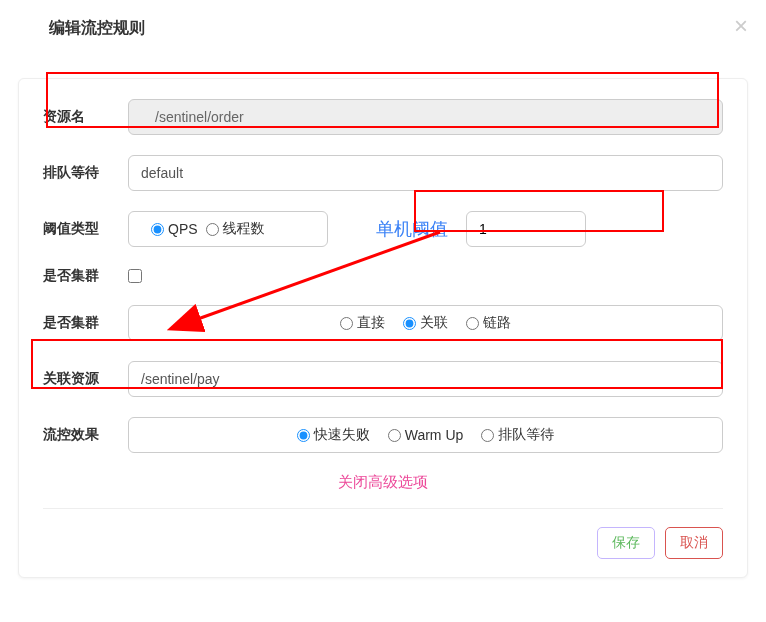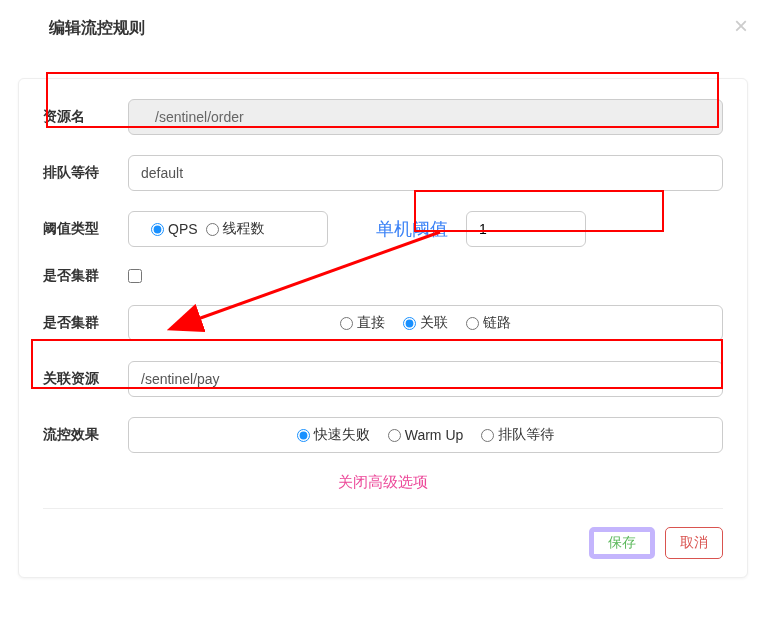--- a/index.html
+++ b/index.html
@@ -149,21 +149,21 @@
     }
     .btn {
       height: 32px;
       padding: 0 14px;
       border-radius: 5px;
       font-size: 14px;
       cursor: pointer;
       background: #fff;
     }
     .btn-save {
-      border: 5px solid #c4b5fd;
+      border: 1px solid #c4b5fd;
       color: #5cb85c;
     }
     .btn-cancel {
       border: 1px solid #d9534f;
       color: #d9534f;
     }
     
     .red-box {
       position: absolute;
       border: 2px solid #ff0000;

